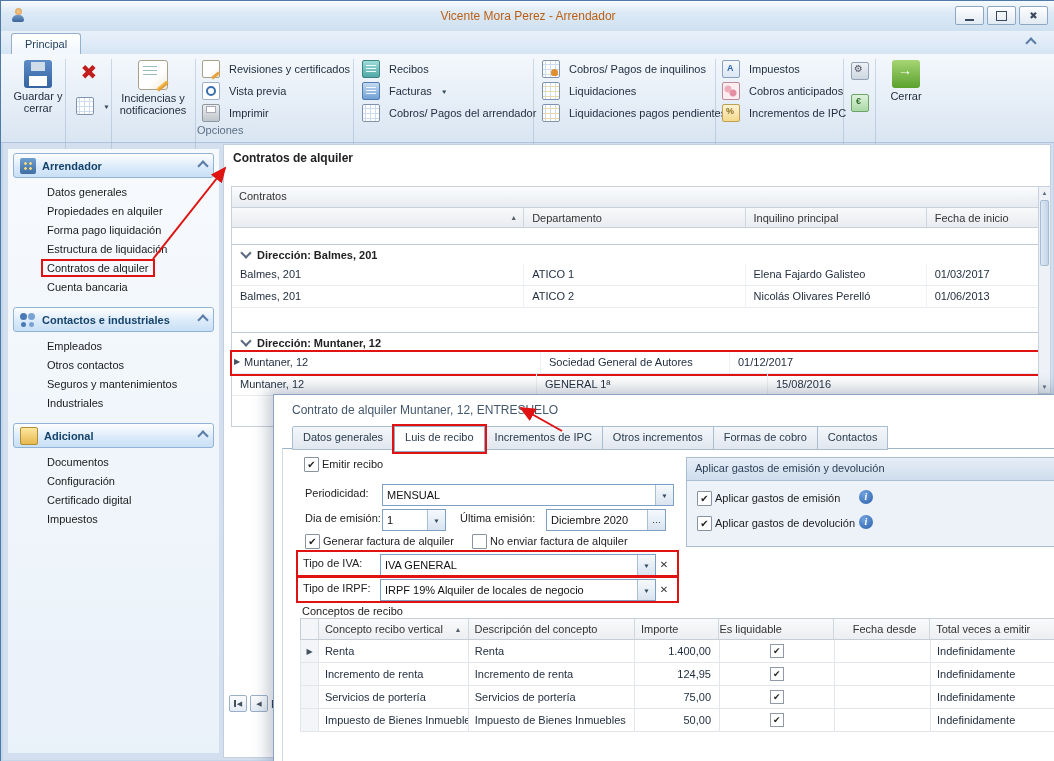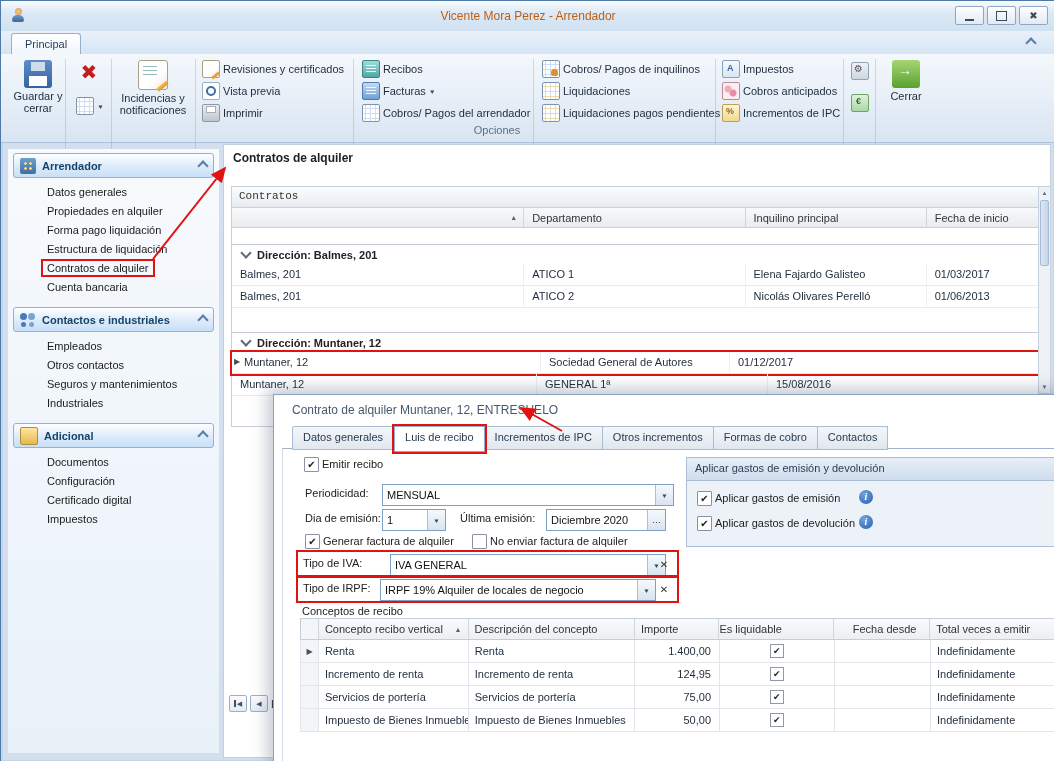--- a/index.html
+++ b/index.html
@@ -18,21 +18,21 @@
   .wb-max::after{content:"";width:9px;height:8px;border:1px solid #3a4a5c;}
 
   
   .tabstrip{position:absolute;left:0;top:30px;right:0;height:23px;background:linear-gradient(#e9f1fa,#d5e5f4);border-bottom:1px solid #b3c7dd;}
   .ribbontab{position:absolute;left:10px;top:2px;height:21px;padding:0 13px;line-height:20px;background:linear-gradient(#ffffff,#f0f6fc);border:1px solid #95b0cc;border-bottom:none;border-radius:3px 3px 0 0;color:#1e3c5c;}
   .collapse-btn{position:absolute;right:14px;top:6px;width:14px;height:12px;}
   .chev-up{display:inline-block;width:6px;height:6px;border-left:2px solid #5a7da8;border-top:2px solid #5a7da8;transform:rotate(45deg);}
   .ribbon{position:absolute;left:0;top:53px;right:0;height:88px;background:linear-gradient(#f4f8fc,#e3ecf6 65%,#d9e5f2);border-bottom:1px solid #aec3da;}
   .rsep{position:absolute;top:5px;height:112px;width:1px;background:rgba(140,165,195,.38);top:5px;height:112px;}
   .bigbtn{position:absolute;top:3px;height:66px;display:flex;flex-direction:column;align-items:center;padding-top:3px;border-radius:3px;text-align:center;line-height:12px;}
-  .smbtn{position:absolute;height:20px;display:flex;align-items:center;gap:3px;padding:0 3px;white-space:nowrap;}
+  .smbtn{position:absolute;height:20px;display:flex;align-items:center;gap:9px;padding:0 3px;white-space:nowrap;}
   .lbl2{margin-top:2px;}
   .i16{width:16px;height:16px;border-radius:2px;position:relative;flex:none;}
   .i28{width:28px;height:28px;border-radius:3px;position:relative;flex:none;}
   .i-floppy{background:linear-gradient(#5d8cc8,#35639f);}
   .i-floppy::before{content:"";position:absolute;left:7px;top:2px;right:7px;height:9px;background:#cfdcea;}
   .i-floppy::after{content:"";position:absolute;left:5px;bottom:2px;right:5px;height:10px;background:#fff;}
   .i-bigx{font-size:20px;font-weight:bold;color:#c21d1d;line-height:24px;}
   .i-note{background:linear-gradient(135deg,#ffffff 60%,#efe9d8);border:1px solid #a9a089;}
   .i-note::after{content:"";position:absolute;right:-2px;bottom:1px;width:13px;height:4px;background:linear-gradient(#f7c75c,#dd8f2d);transform:rotate(-40deg);border-radius:1px;}
   .i-note::before{content:"";position:absolute;left:4px;top:5px;width:14px;height:1px;background:#9bb;box-shadow:0 4px 0 #9bb,0 8px 0 #9bb;}
@@ -55,21 +55,21 @@
   .i-coins{background:#fbeef1;border:1px solid #c08b98;background-image:radial-gradient(circle at 5px 6px,#eeadba 3px,transparent 4px),radial-gradient(circle at 10px 10px,#e58fa2 3px,transparent 4px);}
   .i-ipc{background:linear-gradient(#fdf3d8,#f3d98a);border:1px solid #c0a050;}
   .i-ipc::after{content:"%";position:absolute;left:3px;top:1px;font-size:9px;font-weight:bold;color:#8a6d1f;}
   .i-wrench{background:linear-gradient(#eef2f6,#cdd6e0);border:1px solid #93a2b4;}
   .i-wrench::after{content:"⚙";position:absolute;left:2px;top:0px;font-size:10px;color:#556;}
   .i-cash{background:linear-gradient(#def2dc,#a9d8a5);border:1px solid #6da268;}
   .i-cash::after{content:"€";position:absolute;left:4px;top:1px;font-size:9px;font-weight:bold;color:#2f6b2a;}
   .i-door{background:linear-gradient(#a6d573,#5ba12e);}
   .i-door::after{content:"→";position:absolute;left:6px;top:4px;font-size:14px;font-weight:bold;color:#fff;}
   .dd{font-style:normal;font-size:7px;color:#334a60;transform:scale(1,.85);display:inline-block;}
-  .opciones{position:absolute;left:196px;top:70px;width:600px;text-align:center;color:#5d6f85;}
+  .opciones{position:absolute;left:196px;top:70px;width:600px;text-align:left;color:#5d6f85;}
 
   
   .sidebar{position:absolute;left:7px;top:148px;width:211px;height:604px;background:linear-gradient(#f7fafd,#e9f1f9);}
   .navgroup{margin:4px 5px 10px 5px;}
   .navhead{height:23px;border:1px solid #91b4d6;border-radius:3px;background:linear-gradient(#fefeff,#dcebfa 55%,#c8dff6);display:flex;align-items:center;gap:6px;padding:0 6px;font-weight:bold;color:#15436b;}
   .navhead .grow{flex:1;}
   .navlist{list-style:none;margin:0;padding:5px 0 0 0;}
   .navlist li{height:19px;line-height:19px;padding-left:30px;color:#1a1a1a;}
   .navlist li span{padding:1px 4px;}
   .g-ico{width:16px;height:16px;position:relative;border-radius:2px;flex:none;}
@@ -77,21 +77,21 @@
   .g-home::after{content:"";position:absolute;inset:3px;background-image:radial-gradient(#ffd978 1px,transparent 1.6px);background-size:5px 5px;}
   .g-people{background:transparent;}
   .g-people::before{content:"";position:absolute;left:0;top:1px;width:7px;height:7px;border-radius:50%;background:#4a79b8;box-shadow:0 8px 0 -1px #4a79b8;}
   .g-people::after{content:"";position:absolute;right:1px;top:1px;width:7px;height:7px;border-radius:50%;background:#7aa3d4;box-shadow:0 8px 0 -1px #7aa3d4;}
   .g-box{background:linear-gradient(#ffe6a0,#e6b84f);border:1px solid #b08f35;}
 
   
   .mainpanel{position:absolute;left:222px;top:143px;width:826px;height:612px;background:#fff;border:1px solid #c2cfdf;}
   .heading{position:absolute;left:232px;top:150px;font-size:12px;font-weight:bold;color:#222;}
   .contracts{position:absolute;left:230px;top:185px;width:806px;background:#fff;border:1px solid #c8d0da;z-index:1;}
-  .paneltitle{height:20px;background:linear-gradient(#fbfcfd,#e7ebf0);border-bottom:1px solid #c8d0da;line-height:19px;padding-left:7px;color:#333;font-family:Liberation Mono, monospace;}
+  .paneltitle{height:20px;background:linear-gradient(#fbfcfd,#e7ebf0);border-bottom:1px solid #c8d0da;line-height:19px;padding-left:7px;color:#333;}
   .colhead{display:flex;height:19px;background:linear-gradient(#f8f9fa,#e9ecf0);border-bottom:1px solid #c8d0da;}
   .colhead>div{border-right:1px solid #cfd6de;line-height:18px;padding-left:8px;color:#333;display:flex;align-items:center;}
   .cc1{width:296px;}.cc2{width:222px;}.cc3{width:180px;}.cc4{width:108px;border-right:none !important;}
   .sort{margin-left:auto;margin-right:6px;font-size:7px;color:#55626f;}
   .cspacer16{height:16px;}
   .cspacer24{height:24px;}
   .cgroup{height:19px;border-top:1px solid #c3cbd6;display:flex;align-items:center;gap:7px;padding-left:10px;font-weight:bold;color:#222;}
   .chev-dn{width:6px;height:6px;border-right:2px solid #5a6b80;border-bottom:2px solid #5a6b80;transform:rotate(45deg);margin-top:-4px;}
   .crow{display:flex;height:21px;border-bottom:1px solid #e8ebef;position:relative;}
   .crow>div{line-height:20px;padding-left:8px;border-right:1px solid #eef1f4;overflow:hidden;white-space:nowrap;}
@@ -411,21 +411,21 @@
         </span>
     </div>
 
     <span class="cb on" style="left:31px;top:139px">✔</span>
     <span class="flabel" style="left:49px;top:140px">Generar factura de alquiler</span>
     <span class="cb" style="left:198px;top:139px"></span>
     <span class="flabel" style="left:216px;top:140px">No enviar factura de alquiler</span>
 
     <div class="annorow red-out" style="left:24px;top:157px;width:379px">
       <span class="flabel" style="left:5px;top:5px">Tipo de IVA:</span>
-      <div class="combo" style="left:92px;top:2px;width:274px">
+      <div class="combo" style="left:82px;top:2px;width:274px">
         <span class="combo-val">IVA GENERAL</span>
         <span class="combo-btn">
             <i class="dd">▼</i>
           </span>
       </div>
       <span class="clearbtn" style="left:358px;top:2px">✕</span>
     </div>
 
     <div class="annorow red-out" style="left:24px;top:182px;width:379px">
       <span class="flabel" style="left:5px;top:5px">Tipo de IRPF:</span>

